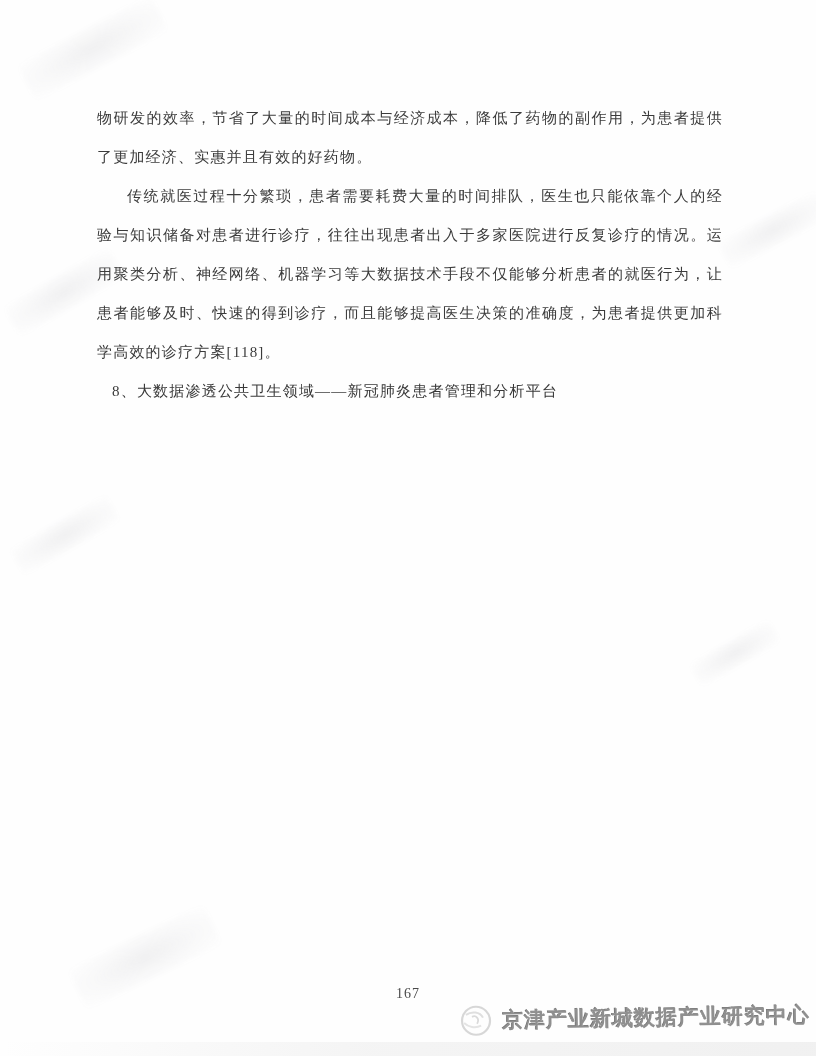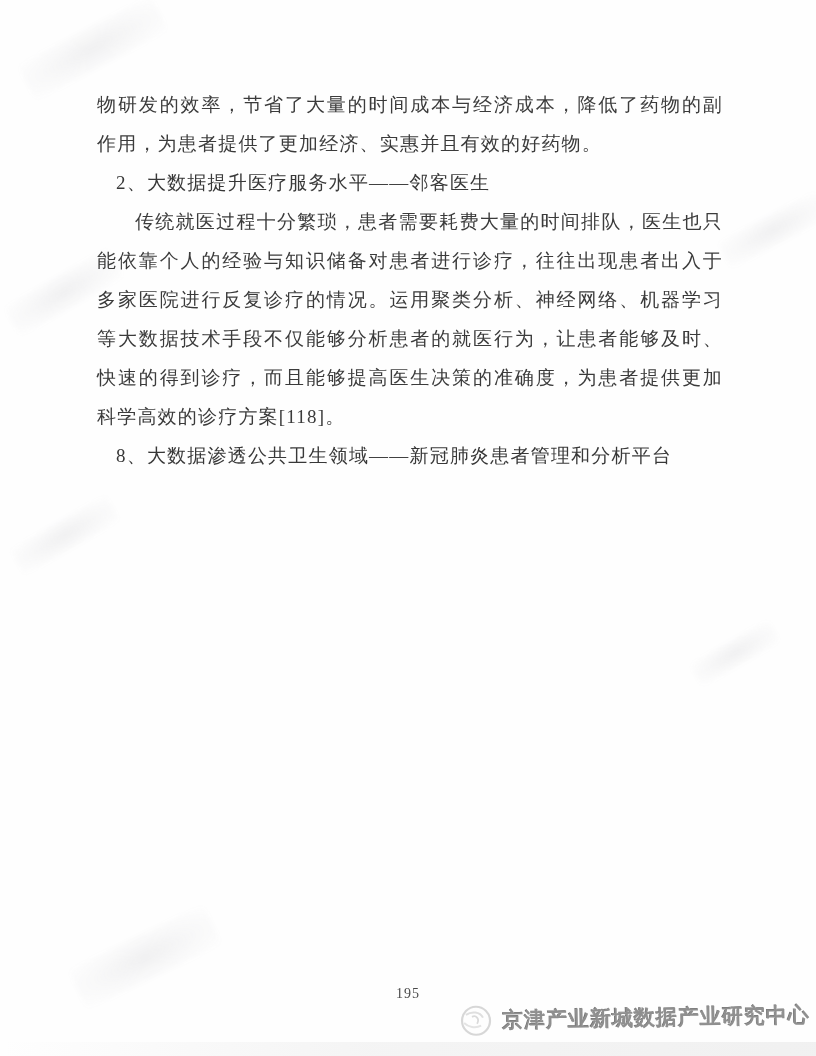--- a/index.html
+++ b/index.html
@@ -10,23 +10,23 @@
     overflow:hidden;
     font-family:"Liberation Serif","DejaVu Serif",serif;
   }
   .page{
     position:absolute;inset:0;
     background:#fefefe;
   }
   
   .content{
     position:absolute;
-    left:97px;top:85px;width:626px;
+    left:97px;top:99px;width:626px;
     color:#3b3b3b;
-    font-size:19px;
+    font-size:15px;
     line-height:39px;
     letter-spacing:1.2px;
     text-align:justify;
     text-justify:inter-character;
   }
   .content p{margin:0;padding:0;}
   .content p.body{text-indent:2em;}
   .content p.heading{text-indent:1em;color:#383838;}
   .content p.continuation{text-indent:0;}
   
@@ -83,26 +83,25 @@
 
   <div class="smudge sm1"></div>
   <div class="smudge sm2"></div>
   <div class="smudge sm3"></div>
   <div class="smudge sm4"></div>
   <div class="smudge sm5"></div>
   <div class="smudge sm6"></div>
 
   <div class="content">
     <p class="continuation">物研发的效率，节省了大量的时间成本与经济成本，降低了药物的副作用，为患者提供了更加经济、实惠并且有效的好药物。</p>
-    <p class="heading">2、大数据提升医疗服务水平——邻客医生</p>
     <p class="body">传统就医过程十分繁琐，患者需要耗费大量的时间排队，医生也只能依靠个人的经验与知识储备对患者进行诊疗，往往出现患者出入于多家医院进行反复诊疗的情况。运用聚类分析、神经网络、机器学习等大数据技术手段不仅能够分析患者的就医行为，让患者能够及时、快速的得到诊疗，而且能够提高医生决策的准确度，为患者提供更加科学高效的诊疗方案[118]。</p>
     <p class="heading">8、大数据渗透公共卫生领域——新冠肺炎患者管理和分析平台</p>
   </div>
 
-  <div class="page-number">195</div>
+  <div class="page-number">167</div>
 
   <div class="brand">
     <span class="logo">
       <svg viewBox="0 0 36 36" width="36" height="36">
         <circle cx="18" cy="18" r="14" fill="none" stroke="#b9b9b9" stroke-width="2.2"></circle>
         <path d="M8 12 C 14 8, 22 9, 25 15" fill="none" stroke="#c6c6c6" stroke-width="2"></path>
         <path d="M6 20 C 10 24, 17 26, 23 23" fill="none" stroke="#cfcfcf" stroke-width="2"></path>
         <path d="M14 14 C 18 12, 22 16, 19 21" fill="none" stroke="#bdbdbd" stroke-width="1.8"></path>
       </svg>
     </span>

